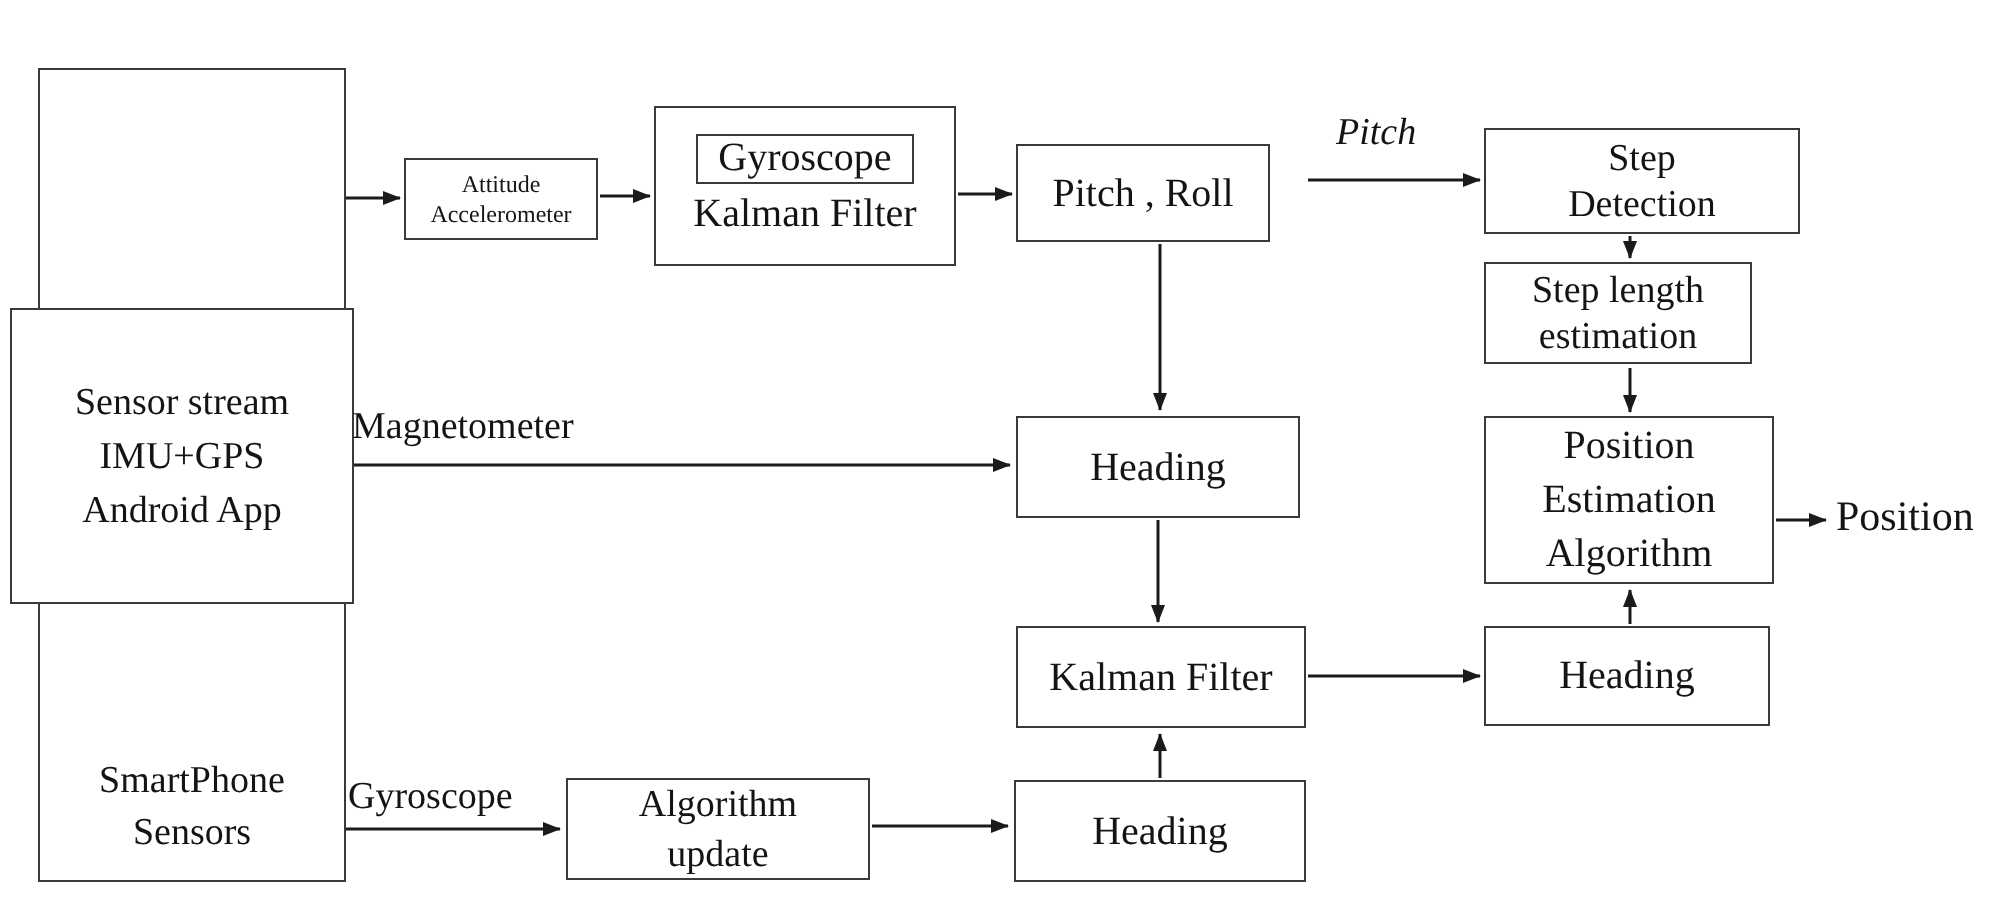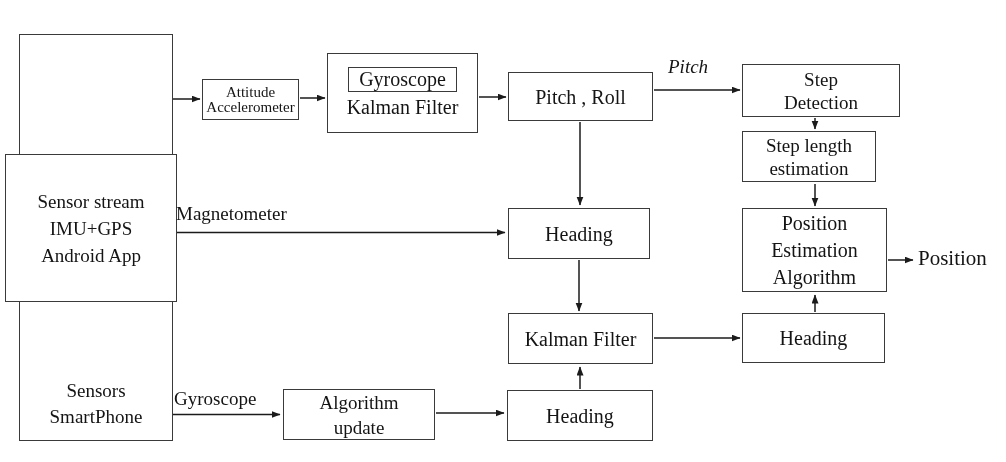--- a/index.html
+++ b/index.html
@@ -19,21 +19,21 @@
     align-items:center;justify-content:center;
     text-align:center;
   }
   .ln{white-space:nowrap;}
   .f20{font-size:20px;line-height:24px;}
   .f19{font-size:19px;}
   .lh27{line-height:27px;}
   .lh26{line-height:26px;}
   .lh25{line-height:25px;}
   .lh23{line-height:23px;}
-  .attxt{font-size:15px;line-height:15px;}
+  .attxt{font-size:12px;line-height:15px;}
   .innerbox{
     box-sizing:border-box;border:1.2px solid #3a3a3a;background:#ffffff;
     padding:0 10px;font-size:20px;line-height:23px;margin-bottom:3px;
   }
   .flabel{position:absolute;font-size:19px;line-height:22px;white-space:nowrap;}
   .f21{font-size:21px;}
   .txtblock{position:absolute;text-align:center;}
 </style>
 </head>
 <body>
@@ -67,38 +67,38 @@
 
   <div class="box" style="left:19px;top:34px;width:154px;height:407px;background:transparent;"></div>
 
   <div class="box" style="left:5px;top:154px;width:172px;height:148px;">
     <div class="ln f19 lh27">Sensor stream</div>
     <div class="ln f19 lh27">IMU+GPS</div>
     <div class="ln f19 lh27">Android App</div>
   </div>
 
   <div class="txtblock" style="left:19px;top:378px;width:154px;">
+    <div class="ln f19 lh26">SmartPhone</div>
     <div class="ln f19 lh26">Sensors</div>
-    <div class="ln f19 lh26">SmartPhone</div>
   </div>
 
 
   <div class="box" style="left:202px;top:79px;width:97px;height:41px;">
     <div class="ln attxt">Attitude</div>
     <div class="ln attxt">Accelerometer</div>
   </div>
 
   <div class="box" style="left:327px;top:53px;width:151px;height:80px;">
     <div class="innerbox">
       <span class="ln">Gyroscope</span>
     </div>
     <div class="ln f20">Kalman Filter</div>
   </div>
 
-  <div class="box" style="left:508px;top:72px;width:145px;height:49px;">
+  <div class="box" style="left:508px;top:72px;width:127px;height:49px;">
     <div class="ln f20">Pitch , Roll</div>
   </div>
 
   <div class="flabel f20" style="left:668px;top:56px;font-style:italic;">Pitch</div>
 
   <div class="box" style="left:742px;top:64px;width:158px;height:53px;">
     <div class="ln f19 lh23">Step</div>
     <div class="ln f19 lh23">Detection</div>
   </div>
 

